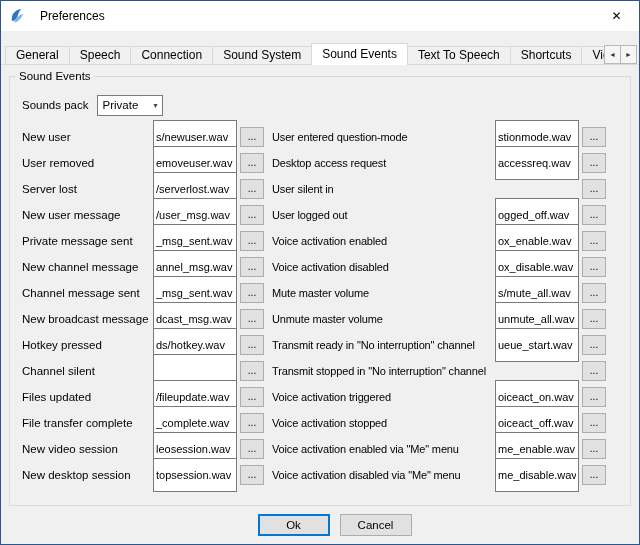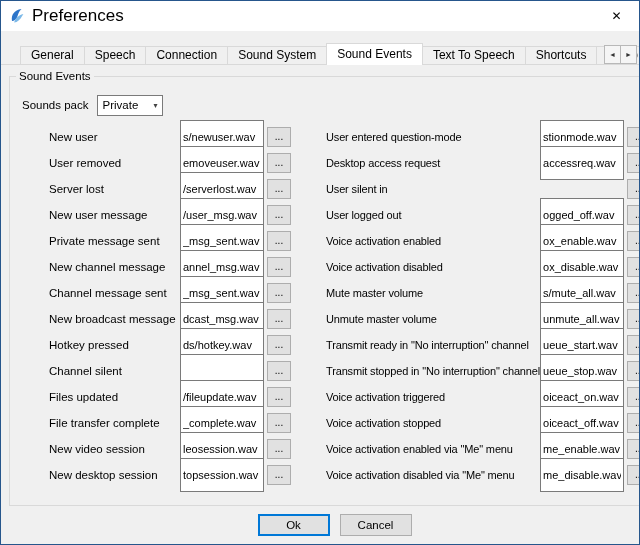--- a/index.html
+++ b/index.html
@@ -16,33 +16,33 @@
     border: 1px solid #26568c;
     position: relative;
     overflow: hidden;
   }
   
   .titlebar {
     height: 30px; background: #ffffff;
     display: flex; align-items: center;
   }
   .titlebar .app-icon { width:16px; height:16px; margin-left:8px; flex:none; }
-  .titlebar .title { margin-left:7px; font-size:17px; }
+  .titlebar .title { margin-left:15px; font-size:12px; }
   .titlebar .close-btn {
     margin-left:auto; width:45px; height:30px;
     display:flex; align-items:center; justify-content:center;
     font-size:12px; color:#000; cursor:default; background:#fff; border:none;
     font-family: "Liberation Sans", sans-serif;
   }
   
   .tabbar {
     position: relative;
     margin-top: 12px;
     height: 22px;
-    padding-left: 19px;
+    padding-left: 4px;
   }
   .tabbar::after {
     content:""; position:absolute; left:0; right:0; bottom:0;
     border-bottom:1px solid #d9d9d9; z-index:1;
   }
   .tabs { display:flex; align-items:flex-end; height:22px; overflow:hidden; white-space:nowrap; }
   .tab {
     position:relative; z-index:0;
     height:19px; line-height:17px;
     padding:0 10px;
@@ -88,21 +88,21 @@
     background: #fff; border: 1px solid #7a7a7a;
     display:flex; align-items:center; justify-content:space-between;
     padding: 0 4px 0 5px; font-size: 11.5px; cursor:default;
   }
   .combo .chev { font-size:8px; color:#444; }
   
   .grid {
     display:flex; gap: 8px;
     padding: 8px 24px 0 12px;
   }
-  .col { flex: 0 0 242px; display:flex; flex-direction:column;margin-left:27px; }
+  .col { flex: 0 0 242px; display:flex; flex-direction:column; }
   .col.right { flex: 1; }
   .row { display:flex; align-items:center; height:26px; }
   .rlabel {
     flex:1; min-width:0;
     font-size: 11.5px; white-space:nowrap; overflow:hidden;
   }
   .col.right .rlabel { font-size: 11px; letter-spacing: -0.15px; }
   .wavinput {
     flex:none; width: 84px; height: 19px;
     border: 1px solid #7a7a7a; background:#fff;
@@ -320,21 +320,20 @@
           </div>
 
           <div class="row">
             <span class="rlabel">Transmit ready in "No interruption" channel</span>
             <input type="text" class="wavinput" value="ueue_start.wav" style="">
             <button class="browse">...</button>
           </div>
 
           <div class="row">
             <span class="rlabel">Transmit stopped in "No interruption" channel</span>
-            <input type="text" class="wavinput" value="ueue_stop.wav" style="">
             <button class="browse">...</button>
           </div>
 
           <div class="row">
             <span class="rlabel">Voice activation triggered</span>
             <input type="text" class="wavinput" value="oiceact_on.wav" style="">
             <button class="browse">...</button>
           </div>
 
           <div class="row">

